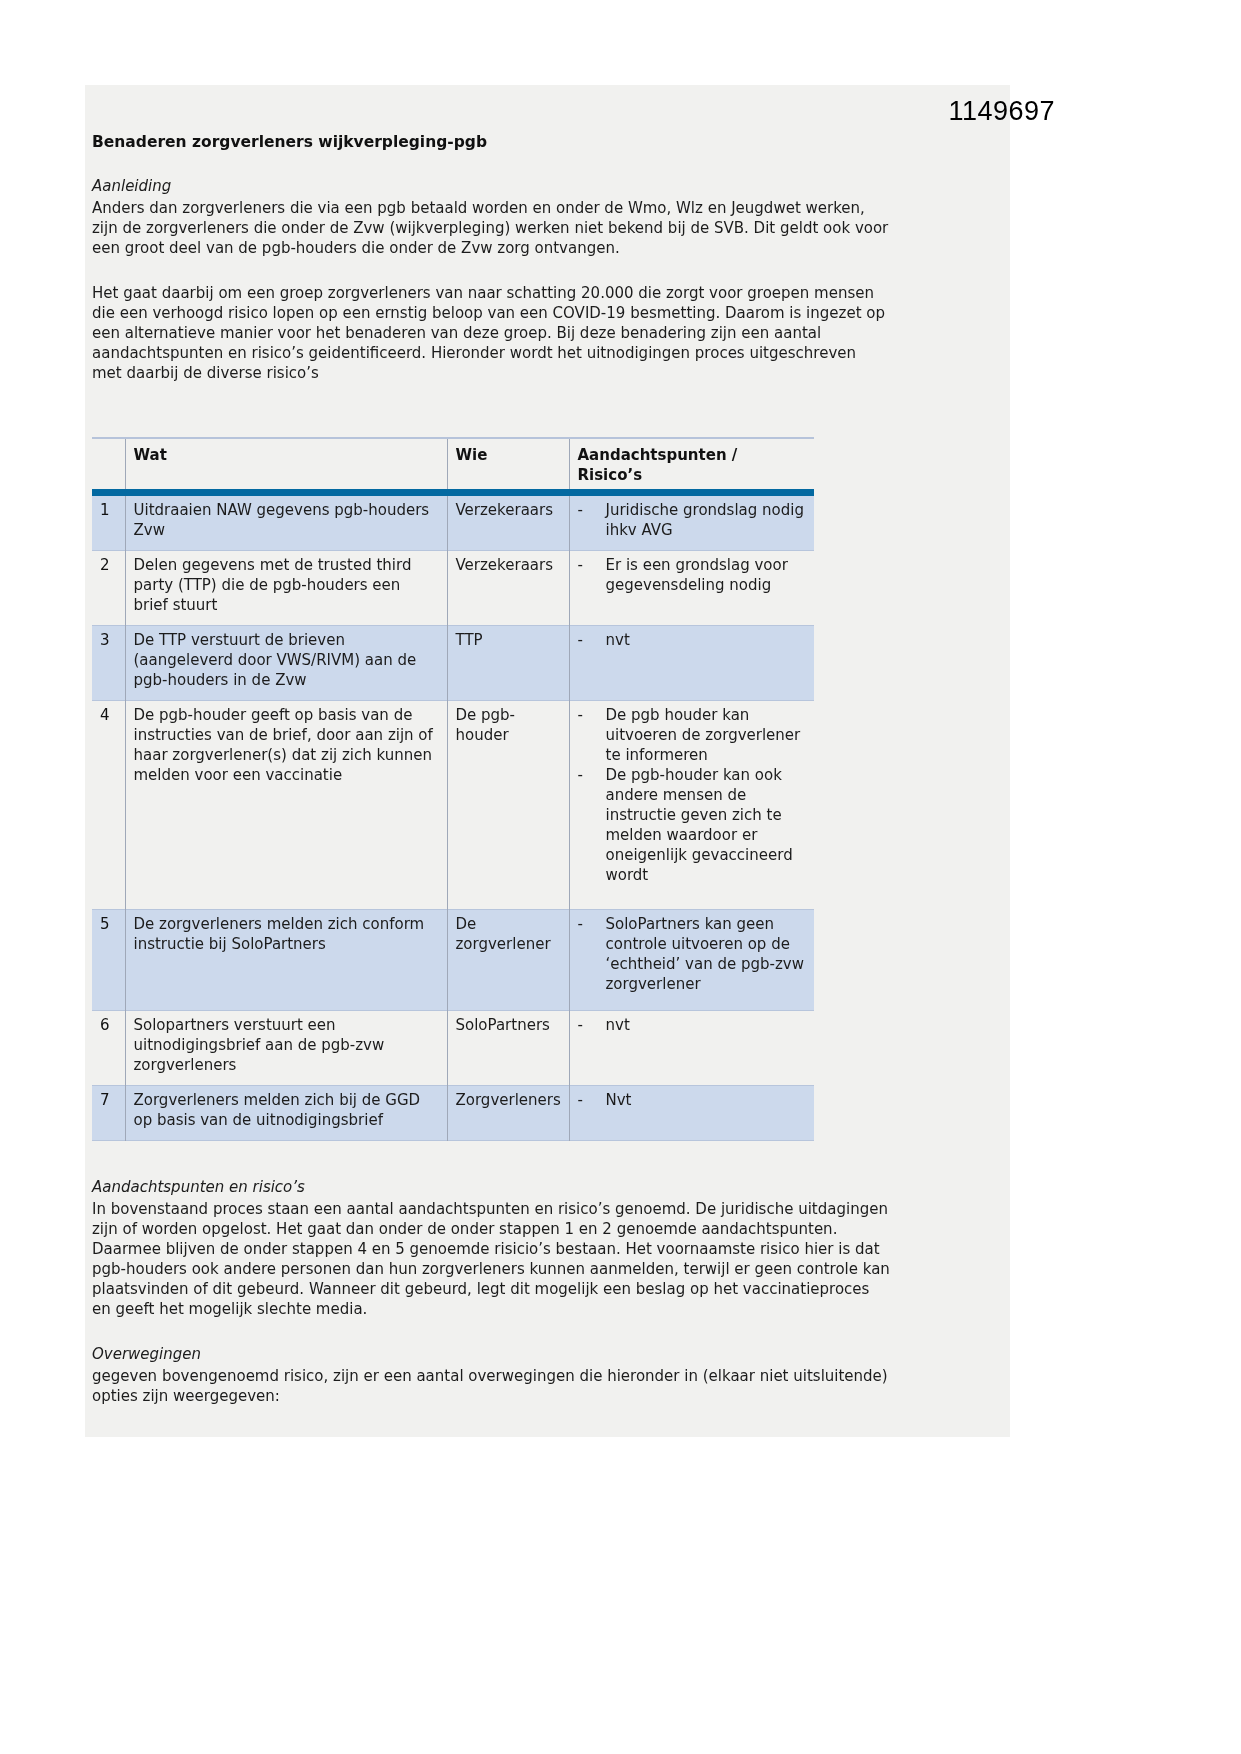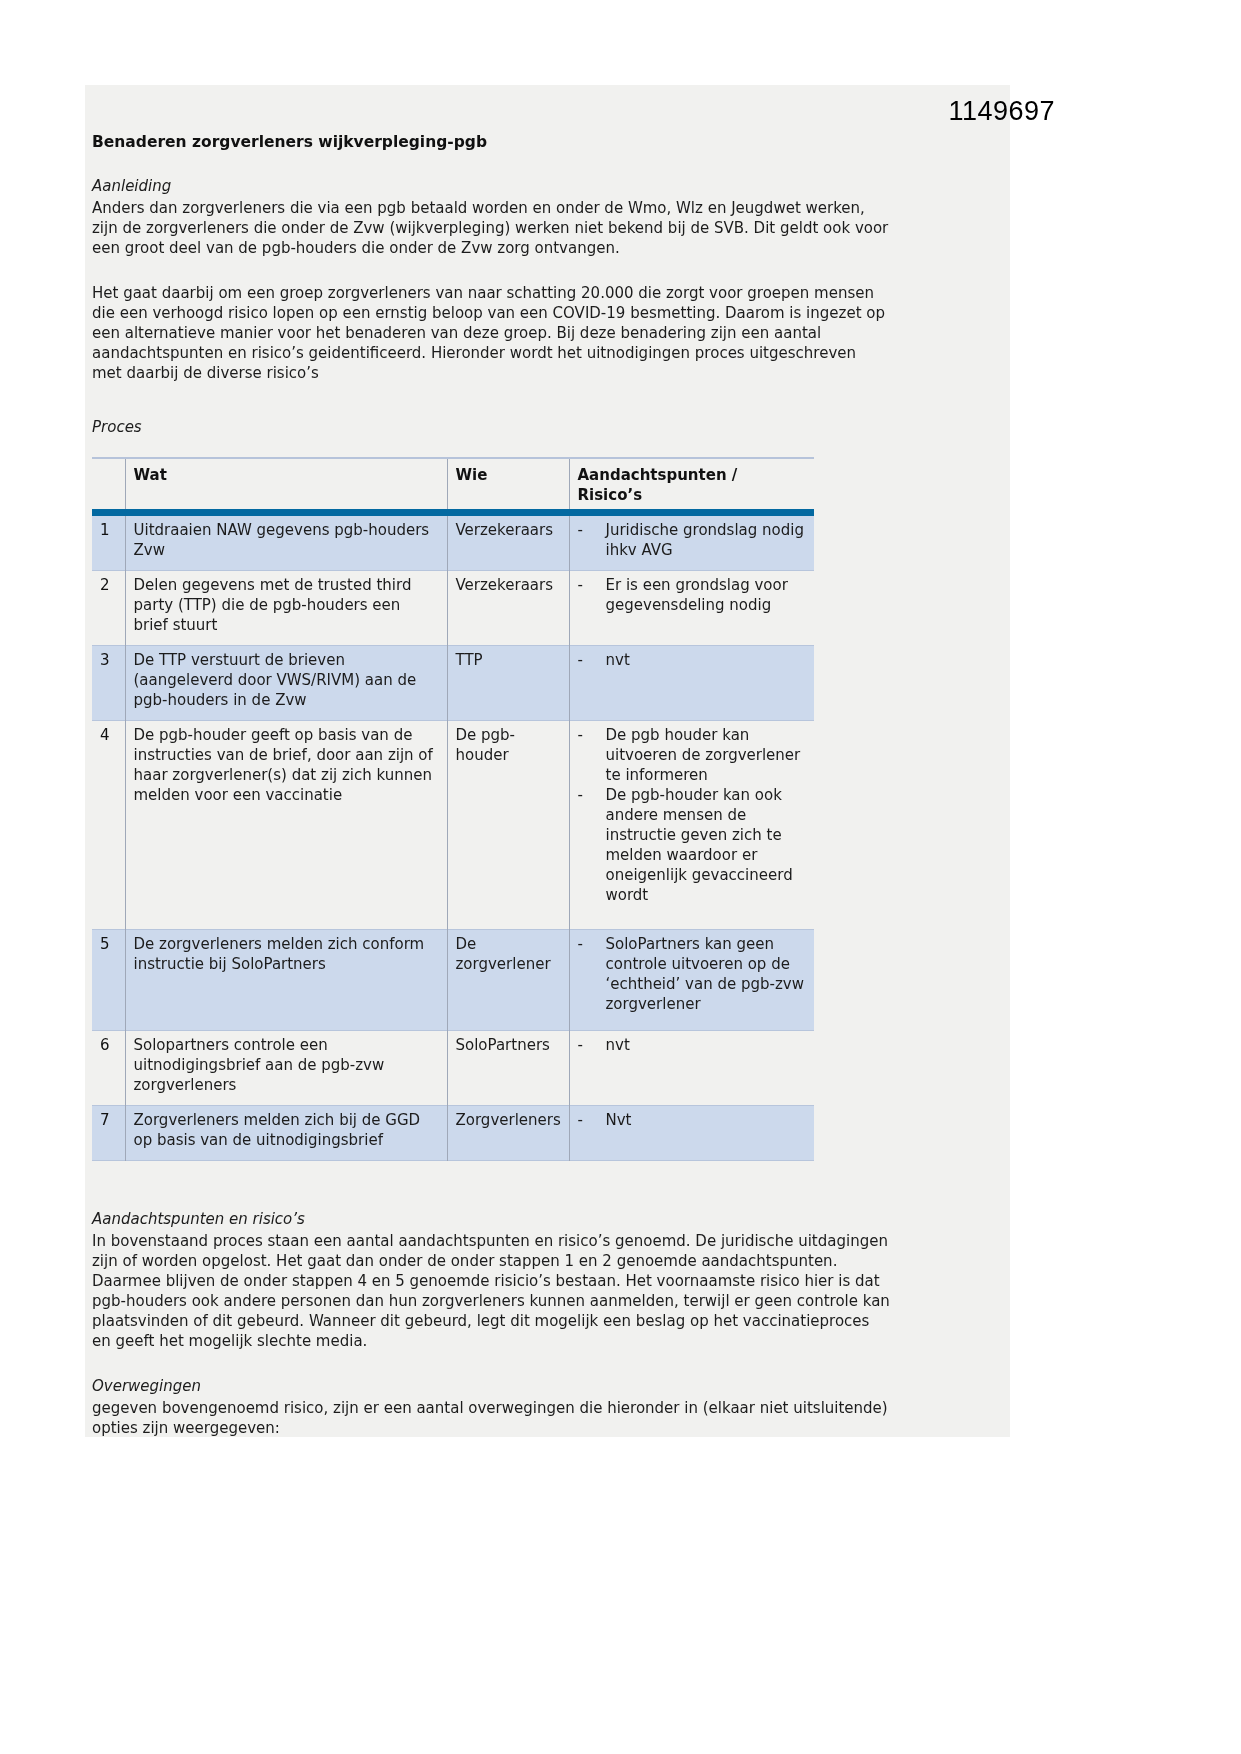--- a/index.html
+++ b/index.html
@@ -44,39 +44,38 @@
   .col-wie{width:122px;}
   .col-pun{width:245px;}
   .proces-table td:nth-child(2),.proces-table td:nth-child(3),.proces-table td:nth-child(4),
   .proces-table th:nth-child(2),.proces-table th:nth-child(3),.proces-table th:nth-child(4){
     border-left:1px solid #9fa8b8;
   }
   .num-cell{font-weight:bold;text-align:center;color:#111;}
   .bullet{display:flex;}
   .bullet .dash{width:28px;flex:0 0 28px;}
   .bullet .btxt{flex:1;}
-  .tail{margin-top:48px;}
+  .tail{margin-top:36px;}
 </style>
 </head>
 <body>
 
 <div class="scan-page"></div>
 
 <div class="page-number">1149697</div>
 
 <div class="content">
 
   <div class="doc-title">Benaderen zorgverleners wijkverpleging-pgb</div>
 
   <div class="sec-heading">Aanleiding</div>
   <div class="para">Anders dan zorgverleners die via een pgb betaald worden en onder de Wmo, Wlz en Jeugdwet werken, zijn de zorgverleners die onder de Zvw (wijkverpleging) werken niet bekend bij de SVB. Dit geldt ook voor een groot deel van de pgb-houders die onder de Zvw zorg ontvangen.</div>
   <div class="para tight">Het gaat daarbij om een groep zorgverleners van naar schatting 20.000 die zorgt voor groepen mensen die een verhoogd risico lopen op een ernstig beloop van een COVID-19 besmetting. Daarom is ingezet op een alternatieve manier voor het benaderen van deze groep. Bij deze benadering zijn een aantal aandachtspunten en risico’s geidentificeerd. Hieronder wordt het uitnodigingen proces uitgeschreven met daarbij de diverse risico’s</div>
 
   <div class="gap-md"></div>
-  <div class="sec-heading">Proces</div>
 
   <table class="proces-table">
     <colgroup>
       <col class="col-num">
         <col class="col-wat">
         <col class="col-wie">
         <col class="col-pun">
     </colgroup>
     <thead>
       <tr>
@@ -141,21 +140,21 @@
         <td>De zorgverlener</td>
         <td style="padding-bottom:16px;">
           <div class="bullet">
             <span class="dash">-</span>
             <span class="btxt">SoloPartners kan geen controle uitvoeren op de ‘echtheid’ van de pgb-zvw zorgverlener</span>
           </div>
         </td>
       </tr>
       <tr>
         <td class="num-cell">6</td>
-        <td>Solopartners controle een uitnodigingsbrief aan de pgb-zvw zorgverleners</td>
+        <td>Solopartners verstuurt een uitnodigingsbrief aan de pgb-zvw zorgverleners</td>
         <td>SoloPartners</td>
         <td>
           <div class="bullet">
             <span class="dash">-</span>
             <span class="btxt">nvt</span>
           </div>
         </td>
       </tr>
       <tr class="alt">
         <td class="num-cell">7</td>

